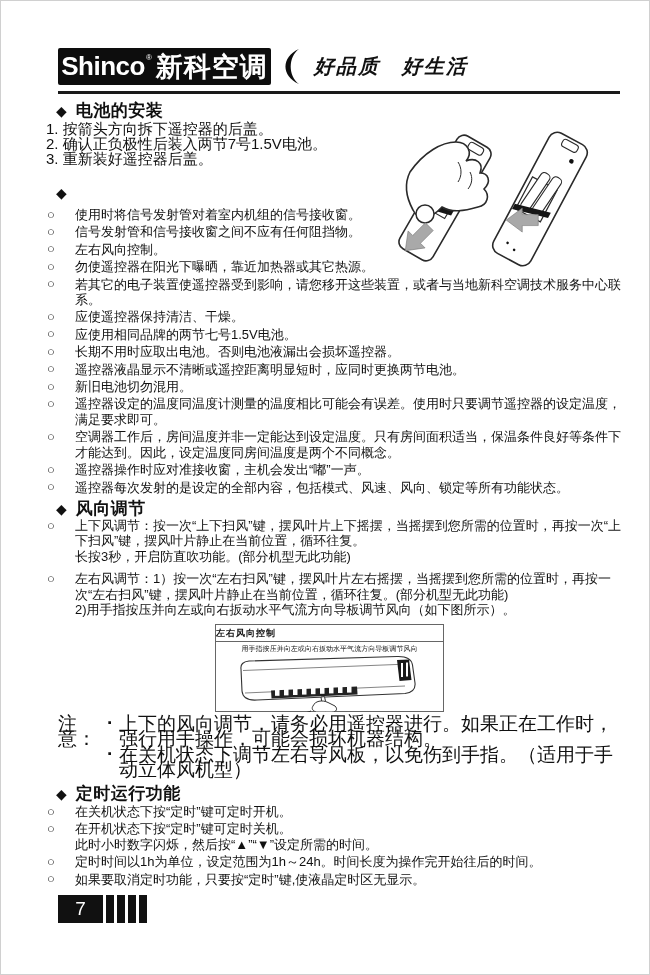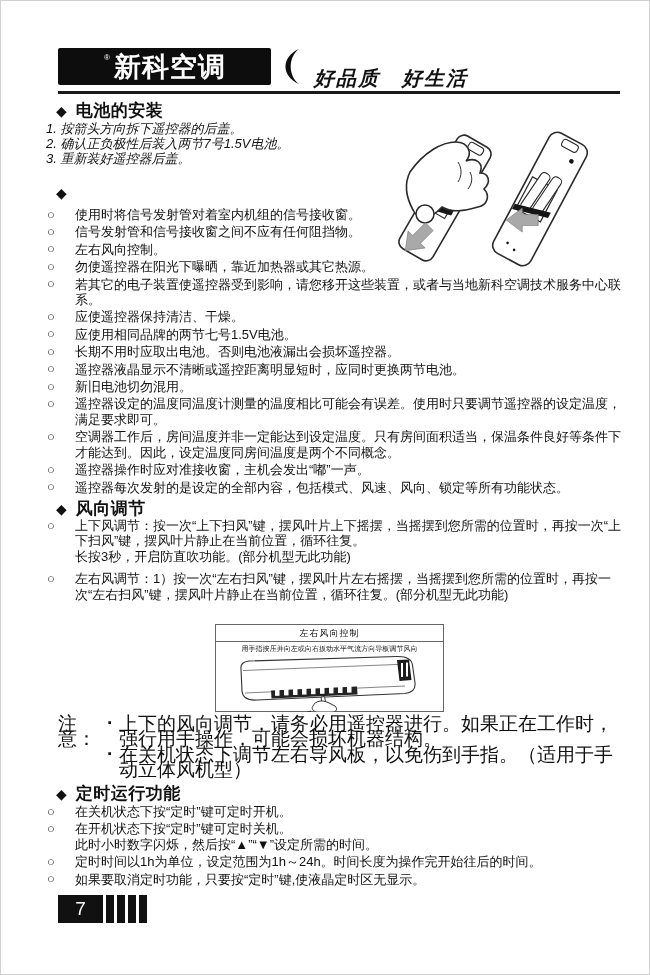--- a/index.html
+++ b/index.html
@@ -7,55 +7,56 @@
         font-family:"Liberation Sans","DejaVu Sans",sans-serif;color:#111;overflow:hidden;
         box-shadow:inset 0 0 0 1px #d0d0d0;}
   
   .banner{position:absolute;left:58px;top:48px;width:213px;height:37px;background:#0d0d0d;color:#fff;
           display:flex;align-items:center;justify-content:center;border-radius:2px;}
   .brand{font-size:26px;font-weight:bold;letter-spacing:-0.5px;}
   .reg{font-size:8px;align-self:flex-start;margin:5px 1px 0 1px;}
   .brandcn{font-size:27px;font-weight:bold;margin-left:3px;letter-spacing:1px;}
   .crescent{position:absolute;left:277px;top:48px;}
   .slogan{position:absolute;left:314px;top:53px;font-size:20px;font-weight:bold;font-style:italic;
-          font-family:"DejaVu Serif","Liberation Serif",serif;letter-spacing:2px;margin-top:12px;}
+          font-family:"DejaVu Serif","Liberation Serif",serif;letter-spacing:2px;}
   .rule{position:absolute;left:58px;top:91px;width:562px;height:3px;background:#1a1a1a;}
   
   .sec-h{position:absolute;display:flex;align-items:center;gap:9px;font-weight:bold;}
   .sec-h .dia{font-size:14px;line-height:1;}
   .sec-h .t{font-size:17px;letter-spacing:0.5px;}
   
   .list{position:absolute;font-size:13px;line-height:15.4px;}
-  .blist{font-size:13px;line-height:13.8px;font-style:italic;}
+  .blist{font-size:15px;line-height:13.8px;}
   .li{position:relative;padding-left:29px;margin-bottom:2px;}
   .li .ob{position:absolute;left:1px;top:-0.5px;font-size:13px;}
   .li.plain{padding-left:0;margin-bottom:1px;}
   
   .box{position:absolute;left:215px;top:624px;width:229px;height:88px;border:1px solid #666;box-sizing:border-box;background:#fff;}
-  .box .bt{font-size:9px;font-weight:normal;text-align:center;padding:2px 0 1px 0;border-bottom:1px solid #666;letter-spacing:1px;}
+  .box .bt{font-size:9px;font-weight:bold;text-align:left;padding:2px 0 1px 0;border-bottom:1px solid #666;letter-spacing:1px;}
   .box .bc{font-size:8px;text-align:center;margin-top:1px;white-space:nowrap;transform:scale(0.88);transform-origin:center;}
   .box svg{display:block;margin:0 auto;}
   
   .notes{position:absolute;left:58px;top:716px;width:562px;display:flex;font-size:19px;line-height:15.4px;}
   .notes .lbl{flex:none;width:48px;}
   .note-item{position:relative;padding-left:13px;}
   .note-item .dot{position:absolute;left:1px;top:-1px;font-weight:bold;}
   
   .pnum{position:absolute;left:58px;top:895px;width:45px;height:28px;background:#111;color:#fff;
         display:flex;align-items:center;justify-content:center;font-size:19px;}
   .bar{position:absolute;top:895px;width:8px;height:28px;background:#111;}
   .b1{left:106px}.b2{left:117px}.b3{left:128px}.b4{left:139px}
   .illu{position:absolute;left:398px;top:110px;}
 </style>
 </head>
 <body>
 
 <div class="page">
 
   <div class="banner">
+    <span class="brand">Shinco</span>
     <span class="reg">®</span>
     <span class="brandcn">新科空调</span>
   </div>
   <svg class="crescent" width="24" height="37" viewBox="0 0 24 37">
     <path d="M22 1 C4 9 4 28 22 36 C11 28 11 9 22 1 Z" fill="#0d0d0d"></path>
   </svg>
   <div class="slogan">好品质　好生活</div>
   <div class="rule"></div>
 
   <svg class="illu" width="222" height="172" viewBox="0 0 222 172">
@@ -130,20 +131,21 @@
   </div>
   <div class="list" style="left:46px;top:518px;width:578px">
     <div class="li" style="margin-bottom:7px;width:550px">
       <span class="ob">○</span>
       <div>上下风调节：按一次“上下扫风”键，摆风叶片上下摇摆，当摇摆到您所需的位置时，再按一次“上下扫风”键，摆风叶片静止在当前位置，循环往复。</div>
       <div>长按3秒，开启防直吹功能。(部分机型无此功能)</div>
     </div>
     <div class="li" style="width:550px">
       <span class="ob">○</span>
       <div>左右风调节：1）按一次“左右扫风”键，摆风叶片左右摇摆，当摇摆到您所需的位置时，再按一次“左右扫风”键，摆风叶片静止在当前位置，循环往复。(部分机型无此功能)</div>
+      <div>2)用手指按压并向左或向右扳动水平气流方向导板调节风向（如下图所示）。</div>
     </div>
   </div>
 
   <div class="box">
     <div class="bt">左右风向控制</div>
     <div class="bc">用手指按压并向左或向右扳动水平气流方向导板调节风向</div>
     <svg width="210" height="58" viewBox="0 0 210 58">
       <path d="M16,15 Q15,8 24,7 L172,2.5 Q186,2 187.5,11 L190,29 Q191,38 180,39.5 L32,46 Q18,47 17,37 Z" fill="#fff" stroke="#333" stroke-width="1.1"></path>
       <path d="M18,16.5 L184,10" fill="none" stroke="#333" stroke-width="0.6"></path>
       <path d="M20,39 L180,32" fill="none" stroke="#333" stroke-width="0.6"></path>

